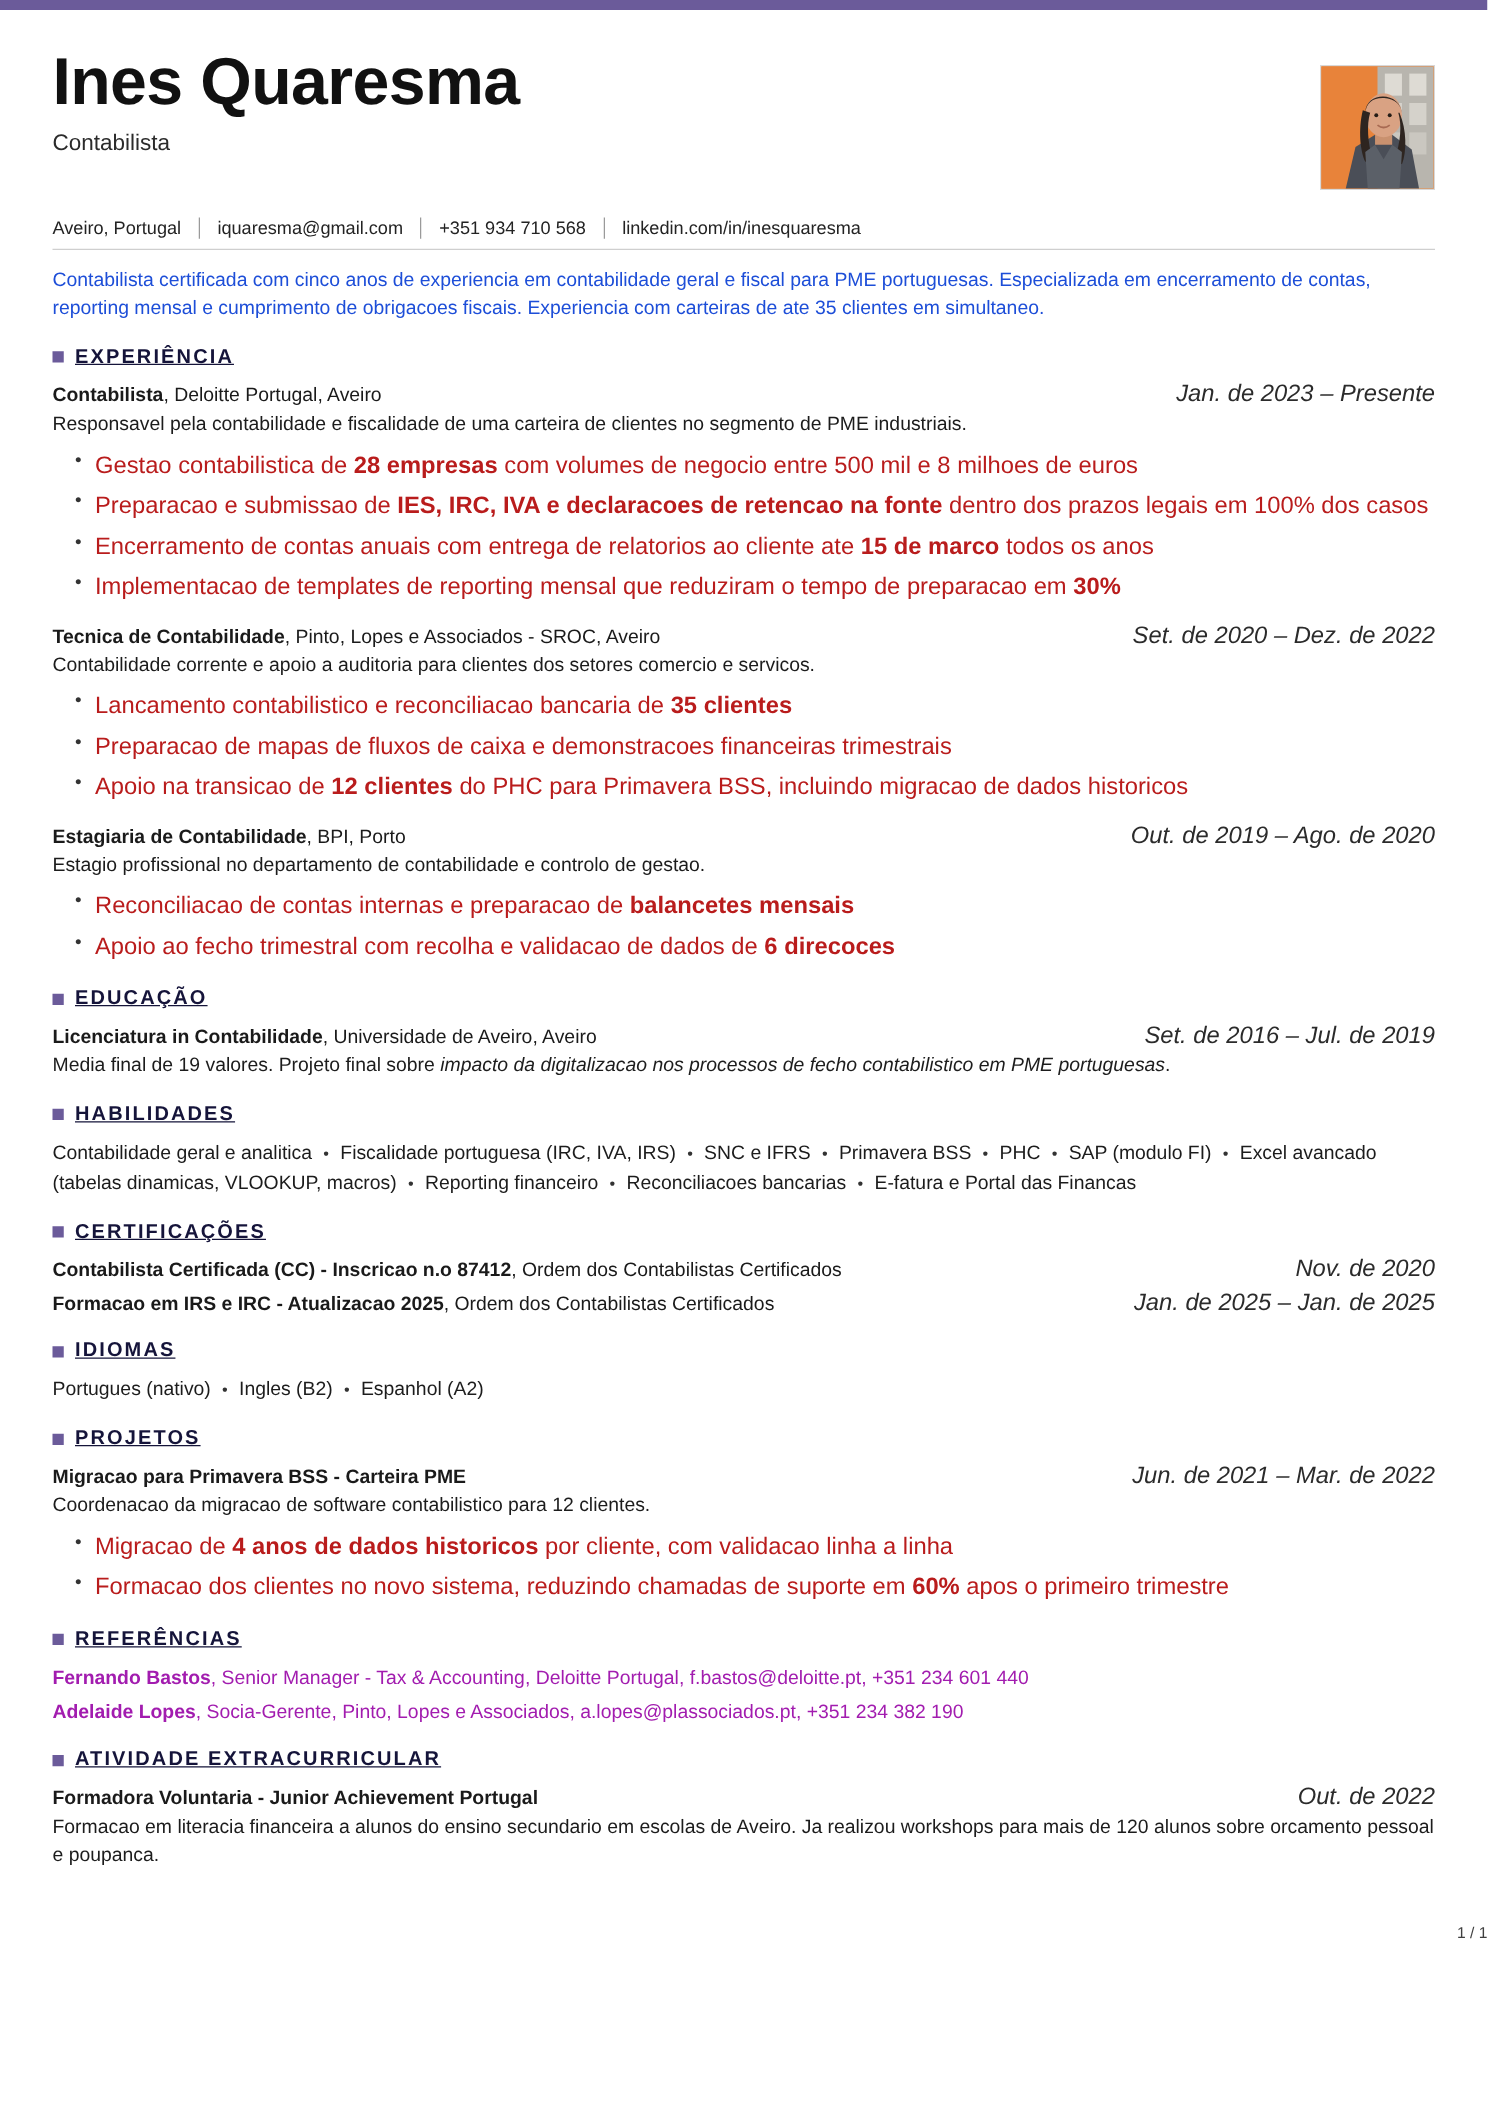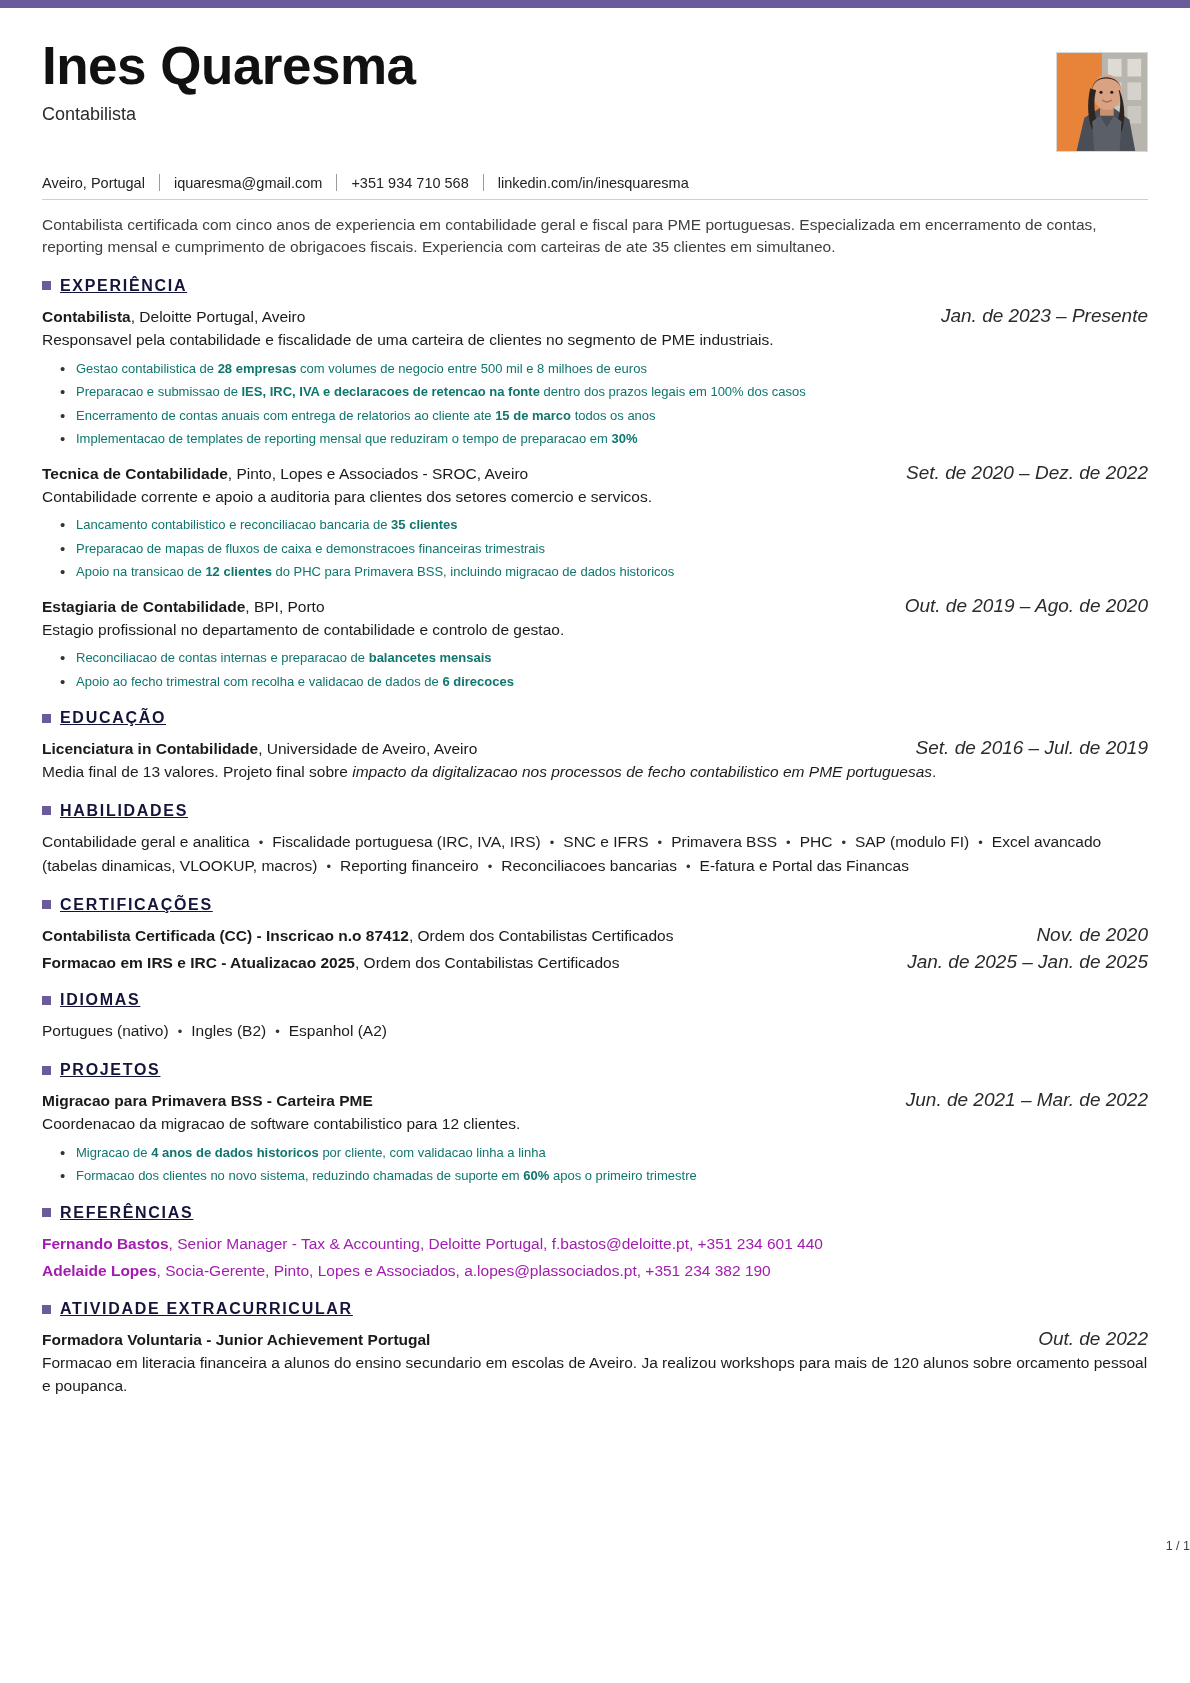--- a/index.html
+++ b/index.html
@@ -70,21 +70,21 @@
     display: inline-block;
     width: 1px;
     height: 17px;
     background: #9a9a9a;
     margin: 0 14px;
   }
   
   .summary {
     font-size: 15.5px;
     line-height: 1.45;
-    color: #404040;
+    color: #1d4ed8;
     margin-top: 14px;
   }
   
   .section { margin-top: 18px; }
   .section-heading {
     display: flex;
     align-items: center;
     gap: 9px;
     margin-bottom: 10px;
   }
@@ -131,23 +131,23 @@
     color: #1c1c1c;
     margin-top: 2px;
   }
   .entry-desc i { font-style: italic; }
   ul.bullets {
     margin: 7px 0 0 0;
     padding-left: 34px;
     list-style: none;
   }
   ul.bullets li {
-    font-size: 13px;
+    font-size: 19px;
     line-height: 1.5;
-    color: #0f766e;
+    color: #b91c1c;
     position: relative;
     margin-bottom: 4px;
   }
   ul.bullets li:before {
     content: "•";
     position: absolute;
     left: -16px;
     top: -1px;
     color: #333;
     font-size: 15px;
@@ -282,21 +282,21 @@
   <div class="section">
     <div class="section-heading">
       <span class="section-marker"></span>
       <span class="section-title">EDUCAÇÃO</span>
     </div>
     <div class="entry">
       <div class="entry-head">
         <div class="entry-title"><b>Licenciatura in Contabilidade</b><span>, Universidade de Aveiro, Aveiro</span></div>
         <div class="entry-date">Set. de 2016 – Jul. de 2019</div>
       </div>
-      <div class="entry-desc"><span>Media final de 13 valores. Projeto final sobre </span><i>impacto da digitalizacao nos processos de fecho contabilistico em PME portuguesas</i><span>.</span></div>
+      <div class="entry-desc"><span>Media final de 19 valores. Projeto final sobre </span><i>impacto da digitalizacao nos processos de fecho contabilistico em PME portuguesas</i><span>.</span></div>
     </div>
   </div>
 
   <div class="section">
     <div class="section-heading">
       <span class="section-marker"></span>
       <span class="section-title">HABILIDADES</span>
     </div>
     <div class="inline-list">
       <span>Contabilidade geral e analitica</span><span class="dot-sep">•</span><span>Fiscalidade portuguesa (IRC, IVA, IRS)</span><span class="dot-sep">•</span><span>SNC e IFRS</span><span class="dot-sep">•</span><span>Primavera BSS</span><span class="dot-sep">•</span><span>PHC</span><span class="dot-sep">•</span><span>SAP (modulo FI)</span><span class="dot-sep">•</span><span>Excel avancado (tabelas dinamicas, VLOOKUP, macros)</span><span class="dot-sep">•</span><span>Reporting financeiro</span><span class="dot-sep">•</span><span>Reconciliacoes bancarias</span><span class="dot-sep">•</span><span>E-fatura e Portal das Financas</span>

